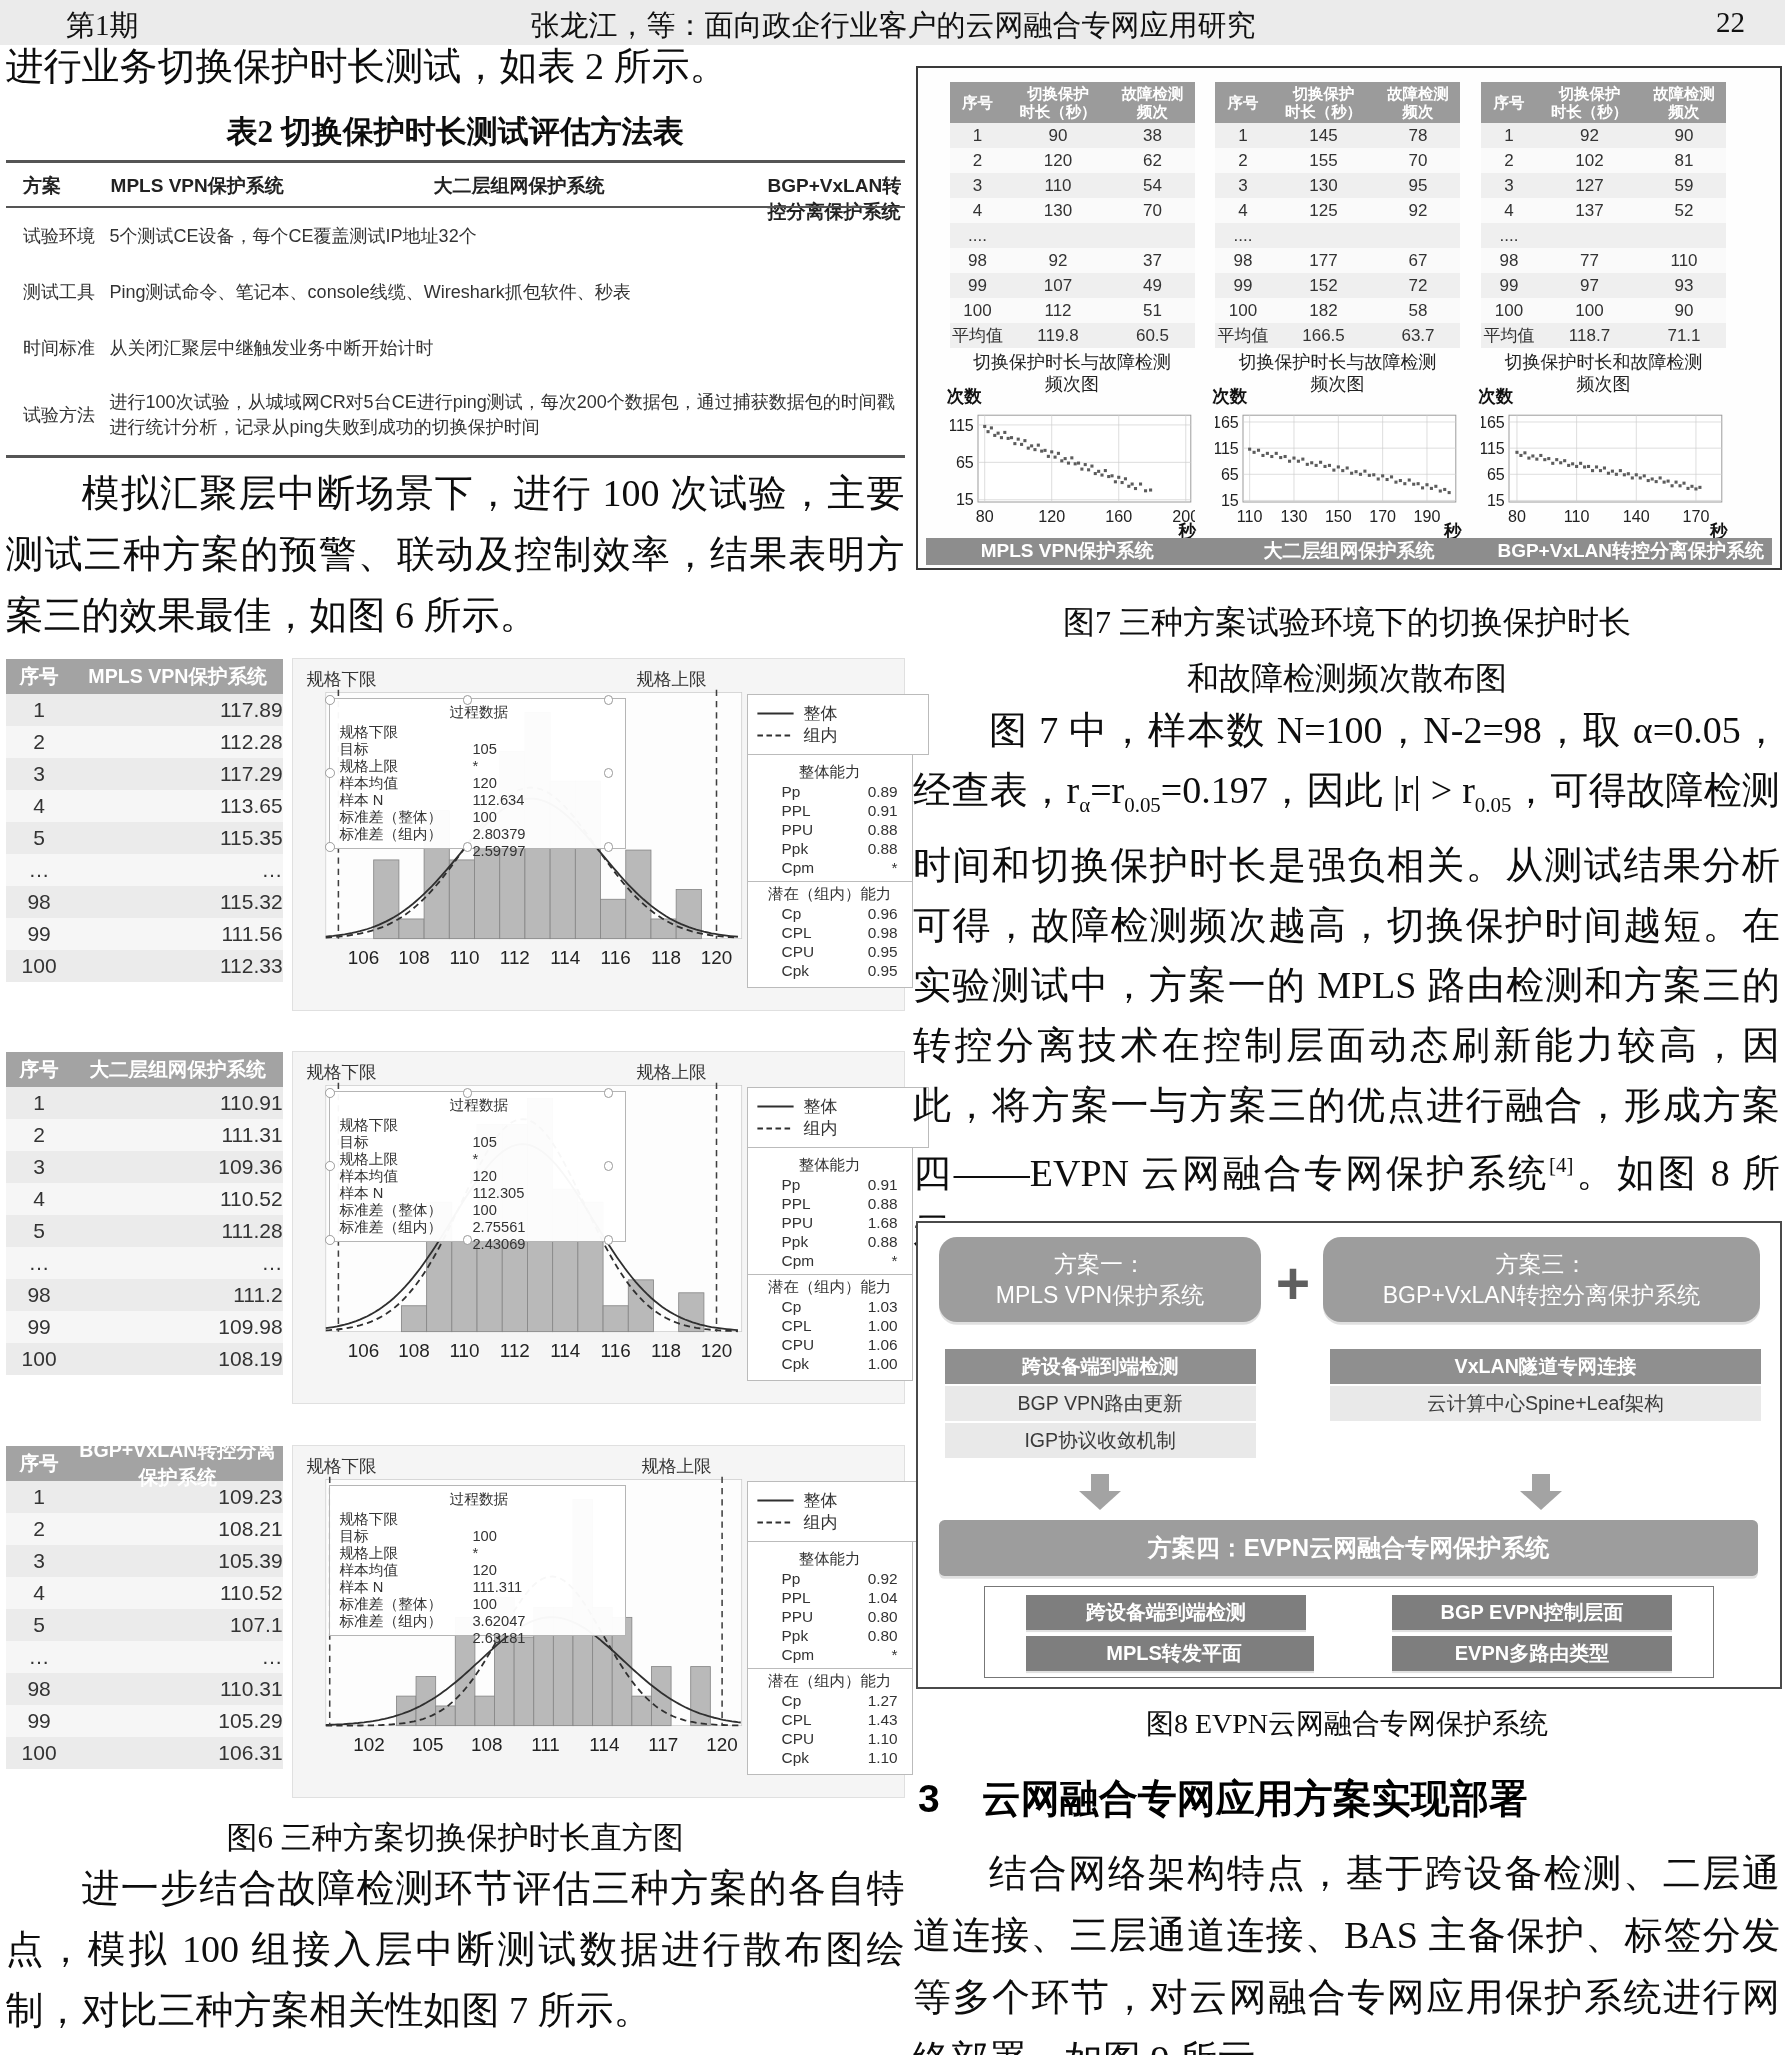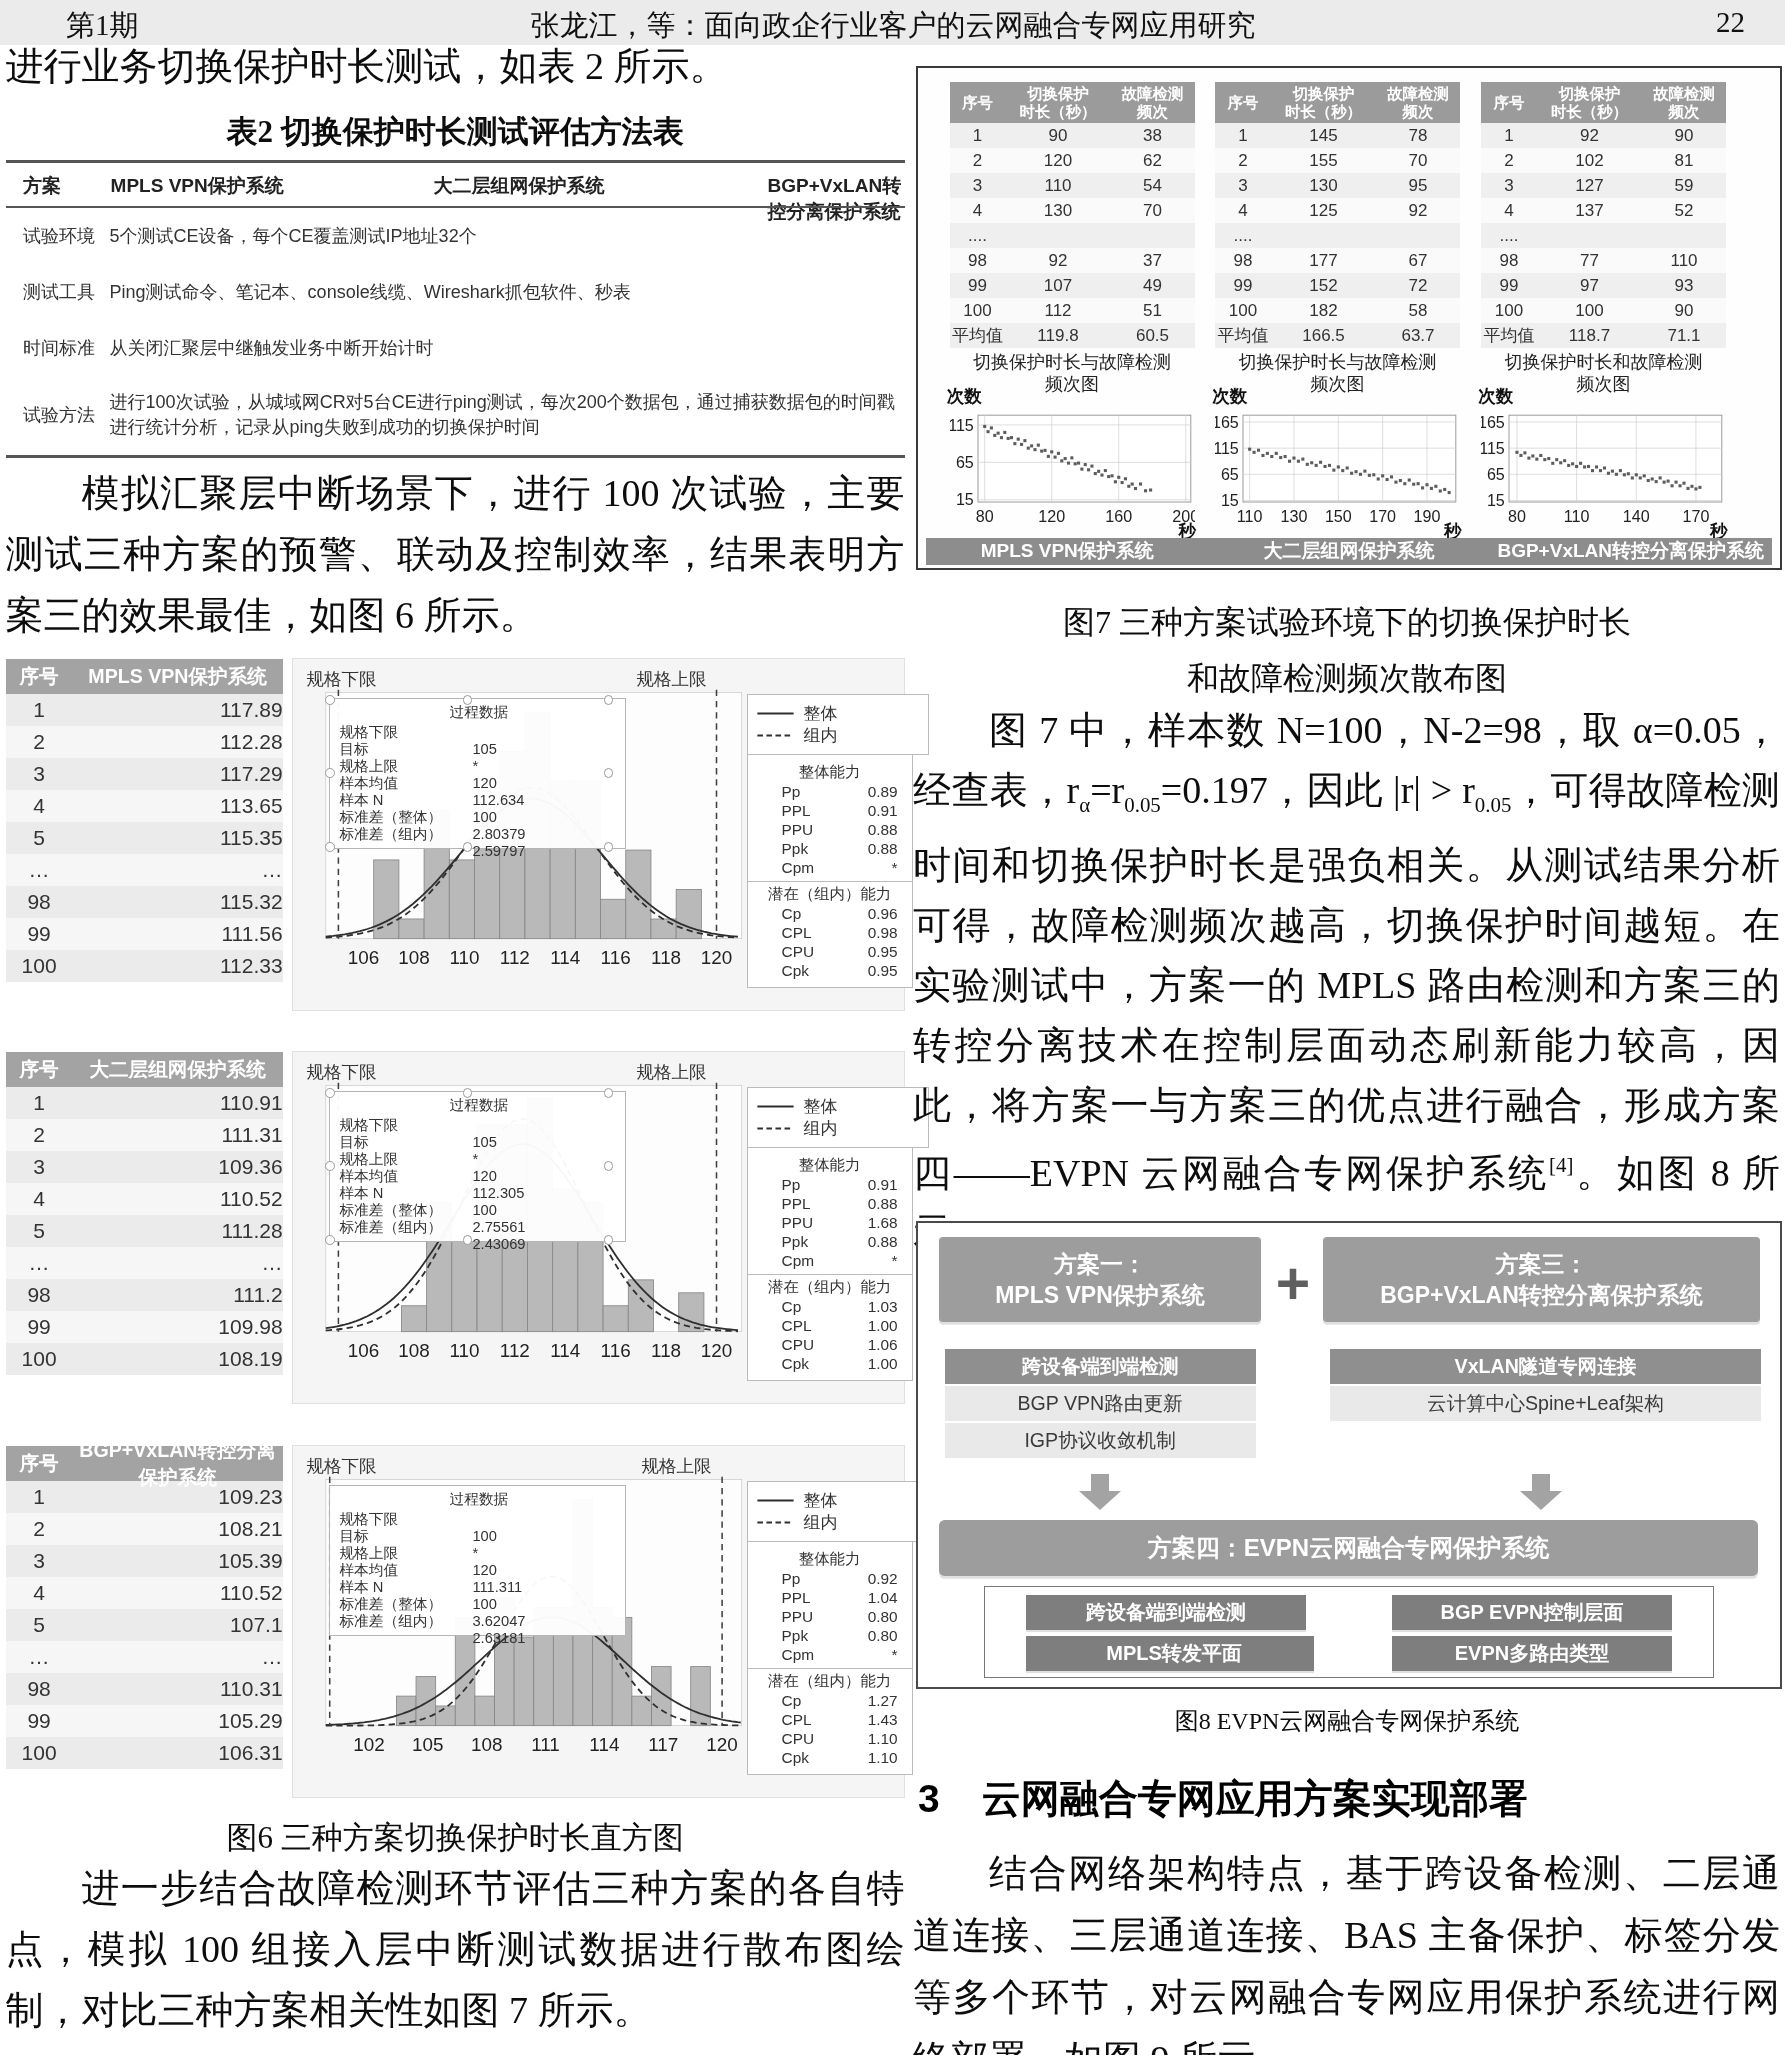--- a/index.html
+++ b/index.html
@@ -64,22 +64,22 @@
   .f7-subtitle{position:absolute;left:0;top:283px;width:100%;text-align:center;
                font-family:"Liberation Serif",serif;font-size:18px;line-height:22px;color:#222;}
   .f7-ylab{position:absolute;left:-2.8px;top:316px;font-family:"Liberation Serif",serif;font-weight:bold;font-size:17.5px;}
   .f7-xlab{position:absolute;right:-1.4px;top:451px;font-family:"Liberation Serif",serif;font-weight:bold;font-size:17.5px;}
   .scatter-svg{position:absolute;left:0;top:329px;}
   .f7-footer{position:absolute;left:8.4px;right:8.4px;top:470px;height:26.6px;background:#8d8d8d;
              display:flex;align-items:center;}
   .f7-footer span{flex:1;text-align:center;color:#fff;font-weight:bold;font-size:19px;}
   
   .fig8-box{position:absolute;left:916px;top:1221px;width:862px;height:464px;border:2.1px solid #4a4a4a;background:#fff;}
-  .f8-scheme{position:absolute;top:14px;height:85px;background:#9d9d9d;border-radius:4px;
-             box-shadow:0 2.8px 0 rgba(0,0,0,.12);color:#fff;font-weight:bold;font-size:23px;
+  .f8-scheme{position:absolute;top:14px;height:85px;background:#9d9d9d;border-radius:18px;
+             box-shadow:0 2.8px 0 rgba(0,0,0,.12);color:#fff;font-weight:normal;font-size:23px;
              display:flex;flex-direction:column;justify-content:center;text-align:center;line-height:31px;}
   .f8-plus{position:absolute;left:349px;top:26.6px;width:52px;text-align:center;font-size:59px;font-weight:bold;color:#5f5f5f;}
   .f8-list{position:absolute;top:126px;}
   .f8-list div{height:35px;line-height:35px;text-align:center;font-size:19.6px;margin-bottom:2.1px;}
   .f8-list .lh{background:#8f8f8f;color:#fff;font-weight:bold;}
   .f8-list .lr{background:#e9e9e9;color:#3a3a3a;}
   .f8-arrow{position:absolute;top:251px;width:42px;height:36px;}
   .f8-arrow .stem{position:absolute;left:12px;top:0;width:18px;height:17px;background:#a3a3a3;}
   .f8-arrow .head{position:absolute;left:0;top:17px;width:0;height:0;border-left:21px solid transparent;
                   border-right:21px solid transparent;border-top:19.6px solid #a3a3a3;}
@@ -1001,21 +1001,21 @@
       </div>
     <div class="f8-merge">方案四：EVPN云网融合专网保护系统</div>
     <div class="f8-panel">
       <div class="f8-small" style="left:41px;top:8.4px;">跨设备端到端检测</div>
       <div class="f8-small" style="left:407px;top:8.4px;">BGP EVPN控制层面</div>
       <div class="f8-small" style="left:41px;top:49px;padding-left:8px;">MPLS转发平面</div>
       <div class="f8-small" style="left:407px;top:49px;">EVPN多路由类型</div>
     </div>
   </div>
 
-  <div class="caption" style="left:916px;top:1705px;width:862px;font-size:24px;">图8 EVPN云网融合专网保护系统</div>
+  <div class="caption" style="left:916px;top:1705px;width:862px;font-size:28px;">图8 EVPN云网融合专网保护系统</div>
 
   <div class="section-head">
     <span class="num">3</span><span>云网融合专网应用方案实现部署</span>
   </div>
 
   <p class="serif-par indent" style="left:913px;top:1842px;width:867px;line-height:62px;">结合网络架构特点，基于跨设备检测、二层通道连接、三层通道连接、BAS 主备保护、标签分发等多个环节，对云网融合专网应用保护系统进行网络部署。如图 9 所示。</p>
 
 </div>
 
 

